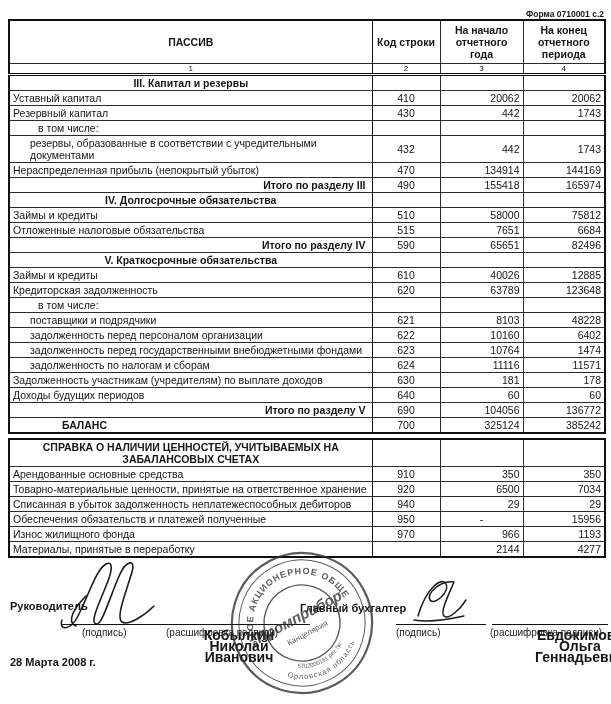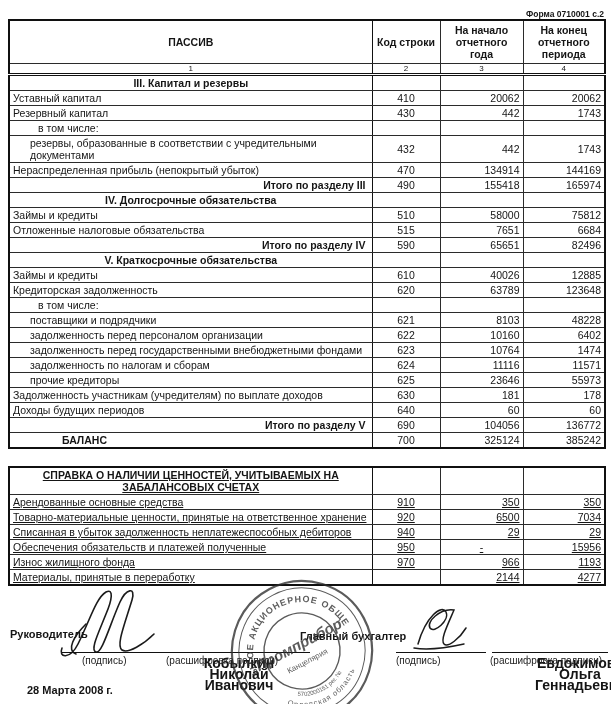--- a/index.html
+++ b/index.html
@@ -9,21 +9,21 @@
     -webkit-font-smoothing:antialiased;
   }
   .sheet{position:relative;width:611px;height:704px;overflow:hidden;background:#fff;}
   .form-note{position:absolute;top:9px;right:7px;font-size:8.5px;font-weight:bold;margin-left:28px;}
 
   .doc-table{
     border-collapse:collapse;table-layout:fixed;width:596px;margin-left:8px;
     border:2px solid #101010;
   }
   .main-table{margin-top:19px;}
-  .ref-table{margin-top:17px;text-decoration:underline;}
+  .ref-table{margin-top:4px;}
   .doc-table th,.doc-table td{
     border:1px solid #2b2b2b;font-size:10.5px;line-height:12px;
     padding:1px 3px;vertical-align:middle;overflow:hidden;
   }
   .doc-table th:first-child,.doc-table td:first-child{border-right:1.5px solid #111;}
   .main-table thead th{font-weight:bold;text-align:center;height:40px;}
   tr.num-row td{
     font-size:8px;line-height:9px;text-align:center;padding:0;
     border-bottom:3px double #111;font-weight:normal;
   }
@@ -50,21 +50,21 @@
   .cap-sig1{left:82px;top:63px;width:74px;}
   .cap-name1{left:166px;top:63px;width:144px;}
   .cap-sig2{left:396px;top:63px;width:90px;}
   .cap-name2{left:490px;top:63px;width:120px;}
   .sig-name{position:absolute;font-weight:bold;font-size:14px;line-height:11px;text-align:center;margin-top:40px;}
   .name1{left:178px;top:26px;width:122px;}
   .name2{left:524px;top:26px;width:112px;}
   .sig-svg{position:absolute;}
   .sig1{left:56px;top:-8px;}
   .sig2{left:406px;top:8px;}
-  .report-date{position:absolute;left:27px;top:92px;font-weight:bold;font-size:11px;}
+  .report-date{position:absolute;left:10px;top:92px;font-weight:bold;font-size:11px;}
   .stamp{
     position:absolute;left:226px;top:-17px;opacity:.78;
     transform:rotate(-28deg);
   }
 </style>
 </head>
 <body>
 
 <div class="sheet">
 
@@ -199,26 +199,20 @@
           <td class="cell-code">623</td>
           <td class="cell-value">10764</td>
           <td class="cell-value">1474</td>
         </tr>
         <tr class="r-subitem">
           <td class="cell-label">задолженность по налогам и сборам</td>
           <td class="cell-code">624</td>
           <td class="cell-value">11116</td>
           <td class="cell-value">11571</td>
         </tr>
-        <tr class="r-subitem">
-          <td class="cell-label">прочие кредиторы</td>
-          <td class="cell-code">625</td>
-          <td class="cell-value">23646</td>
-          <td class="cell-value">55973</td>
-        </tr>
         <tr class="r-item">
           <td class="cell-label">Задолженность участникам (учредителям) по выплате доходов</td>
           <td class="cell-code">630</td>
           <td class="cell-value">181</td>
           <td class="cell-value">178</td>
         </tr>
         <tr class="r-item">
           <td class="cell-label">Доходы будущих периодов</td>
           <td class="cell-code">640</td>
           <td class="cell-value">60</td>

